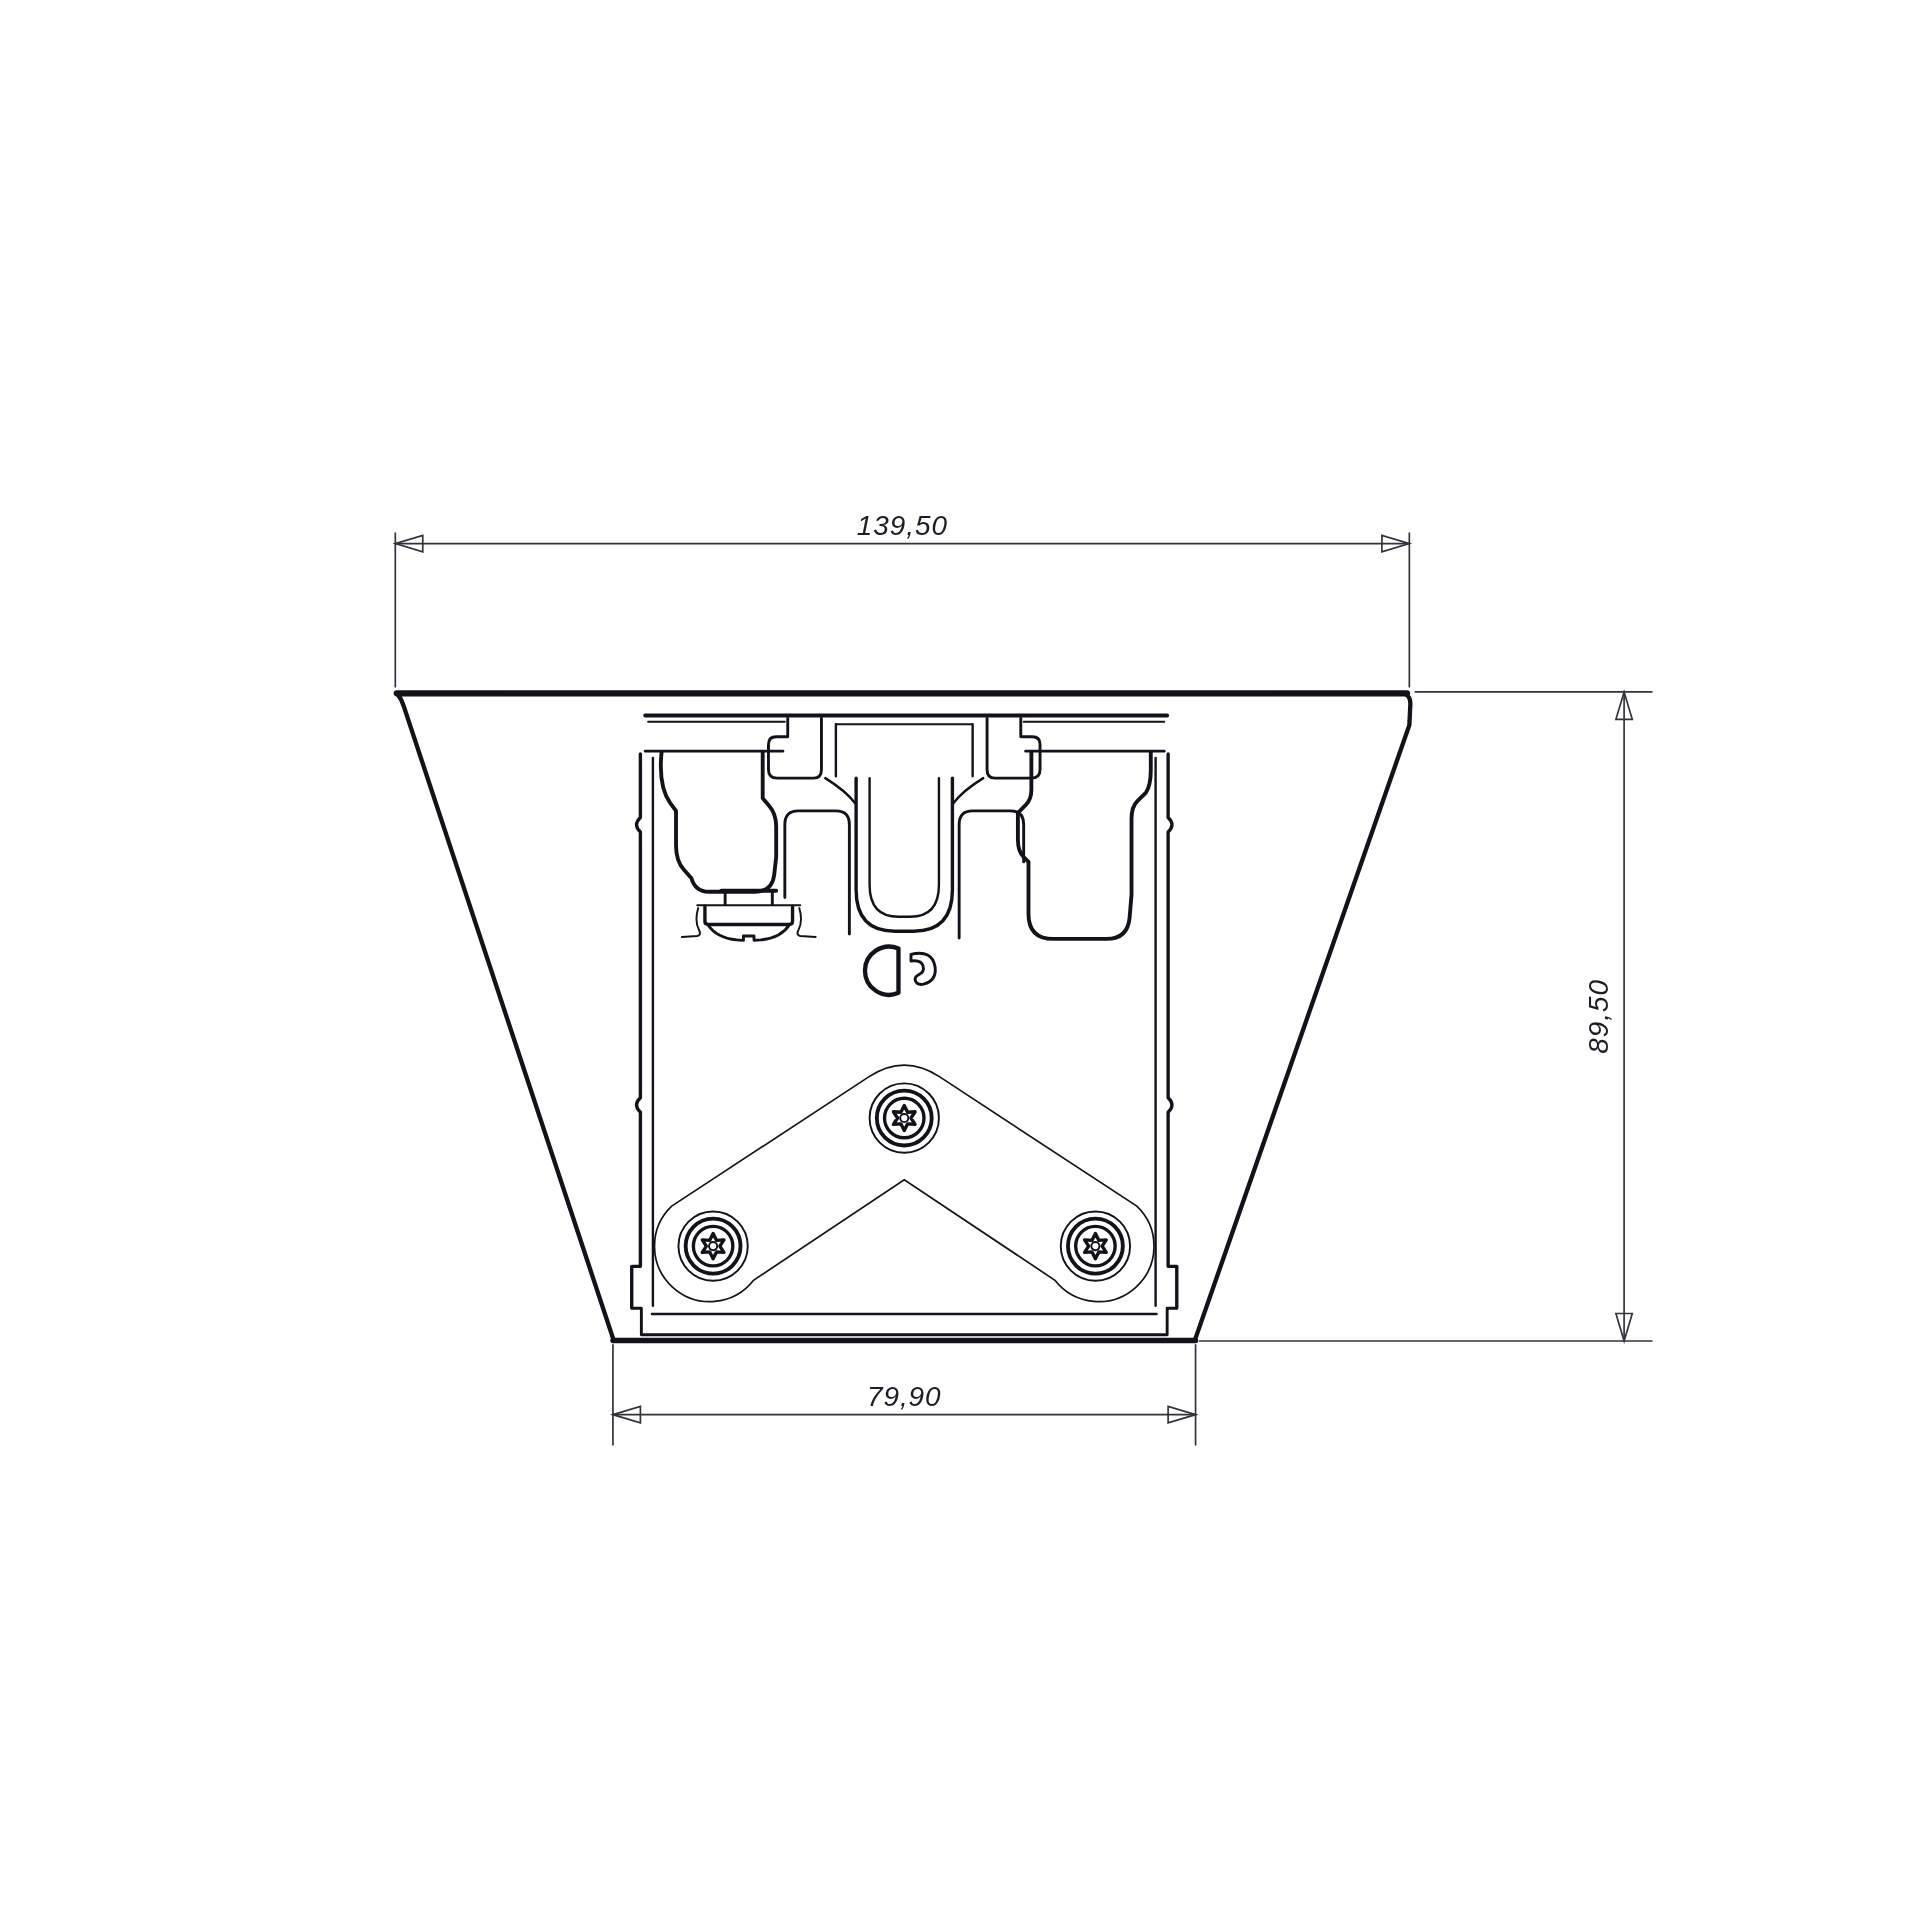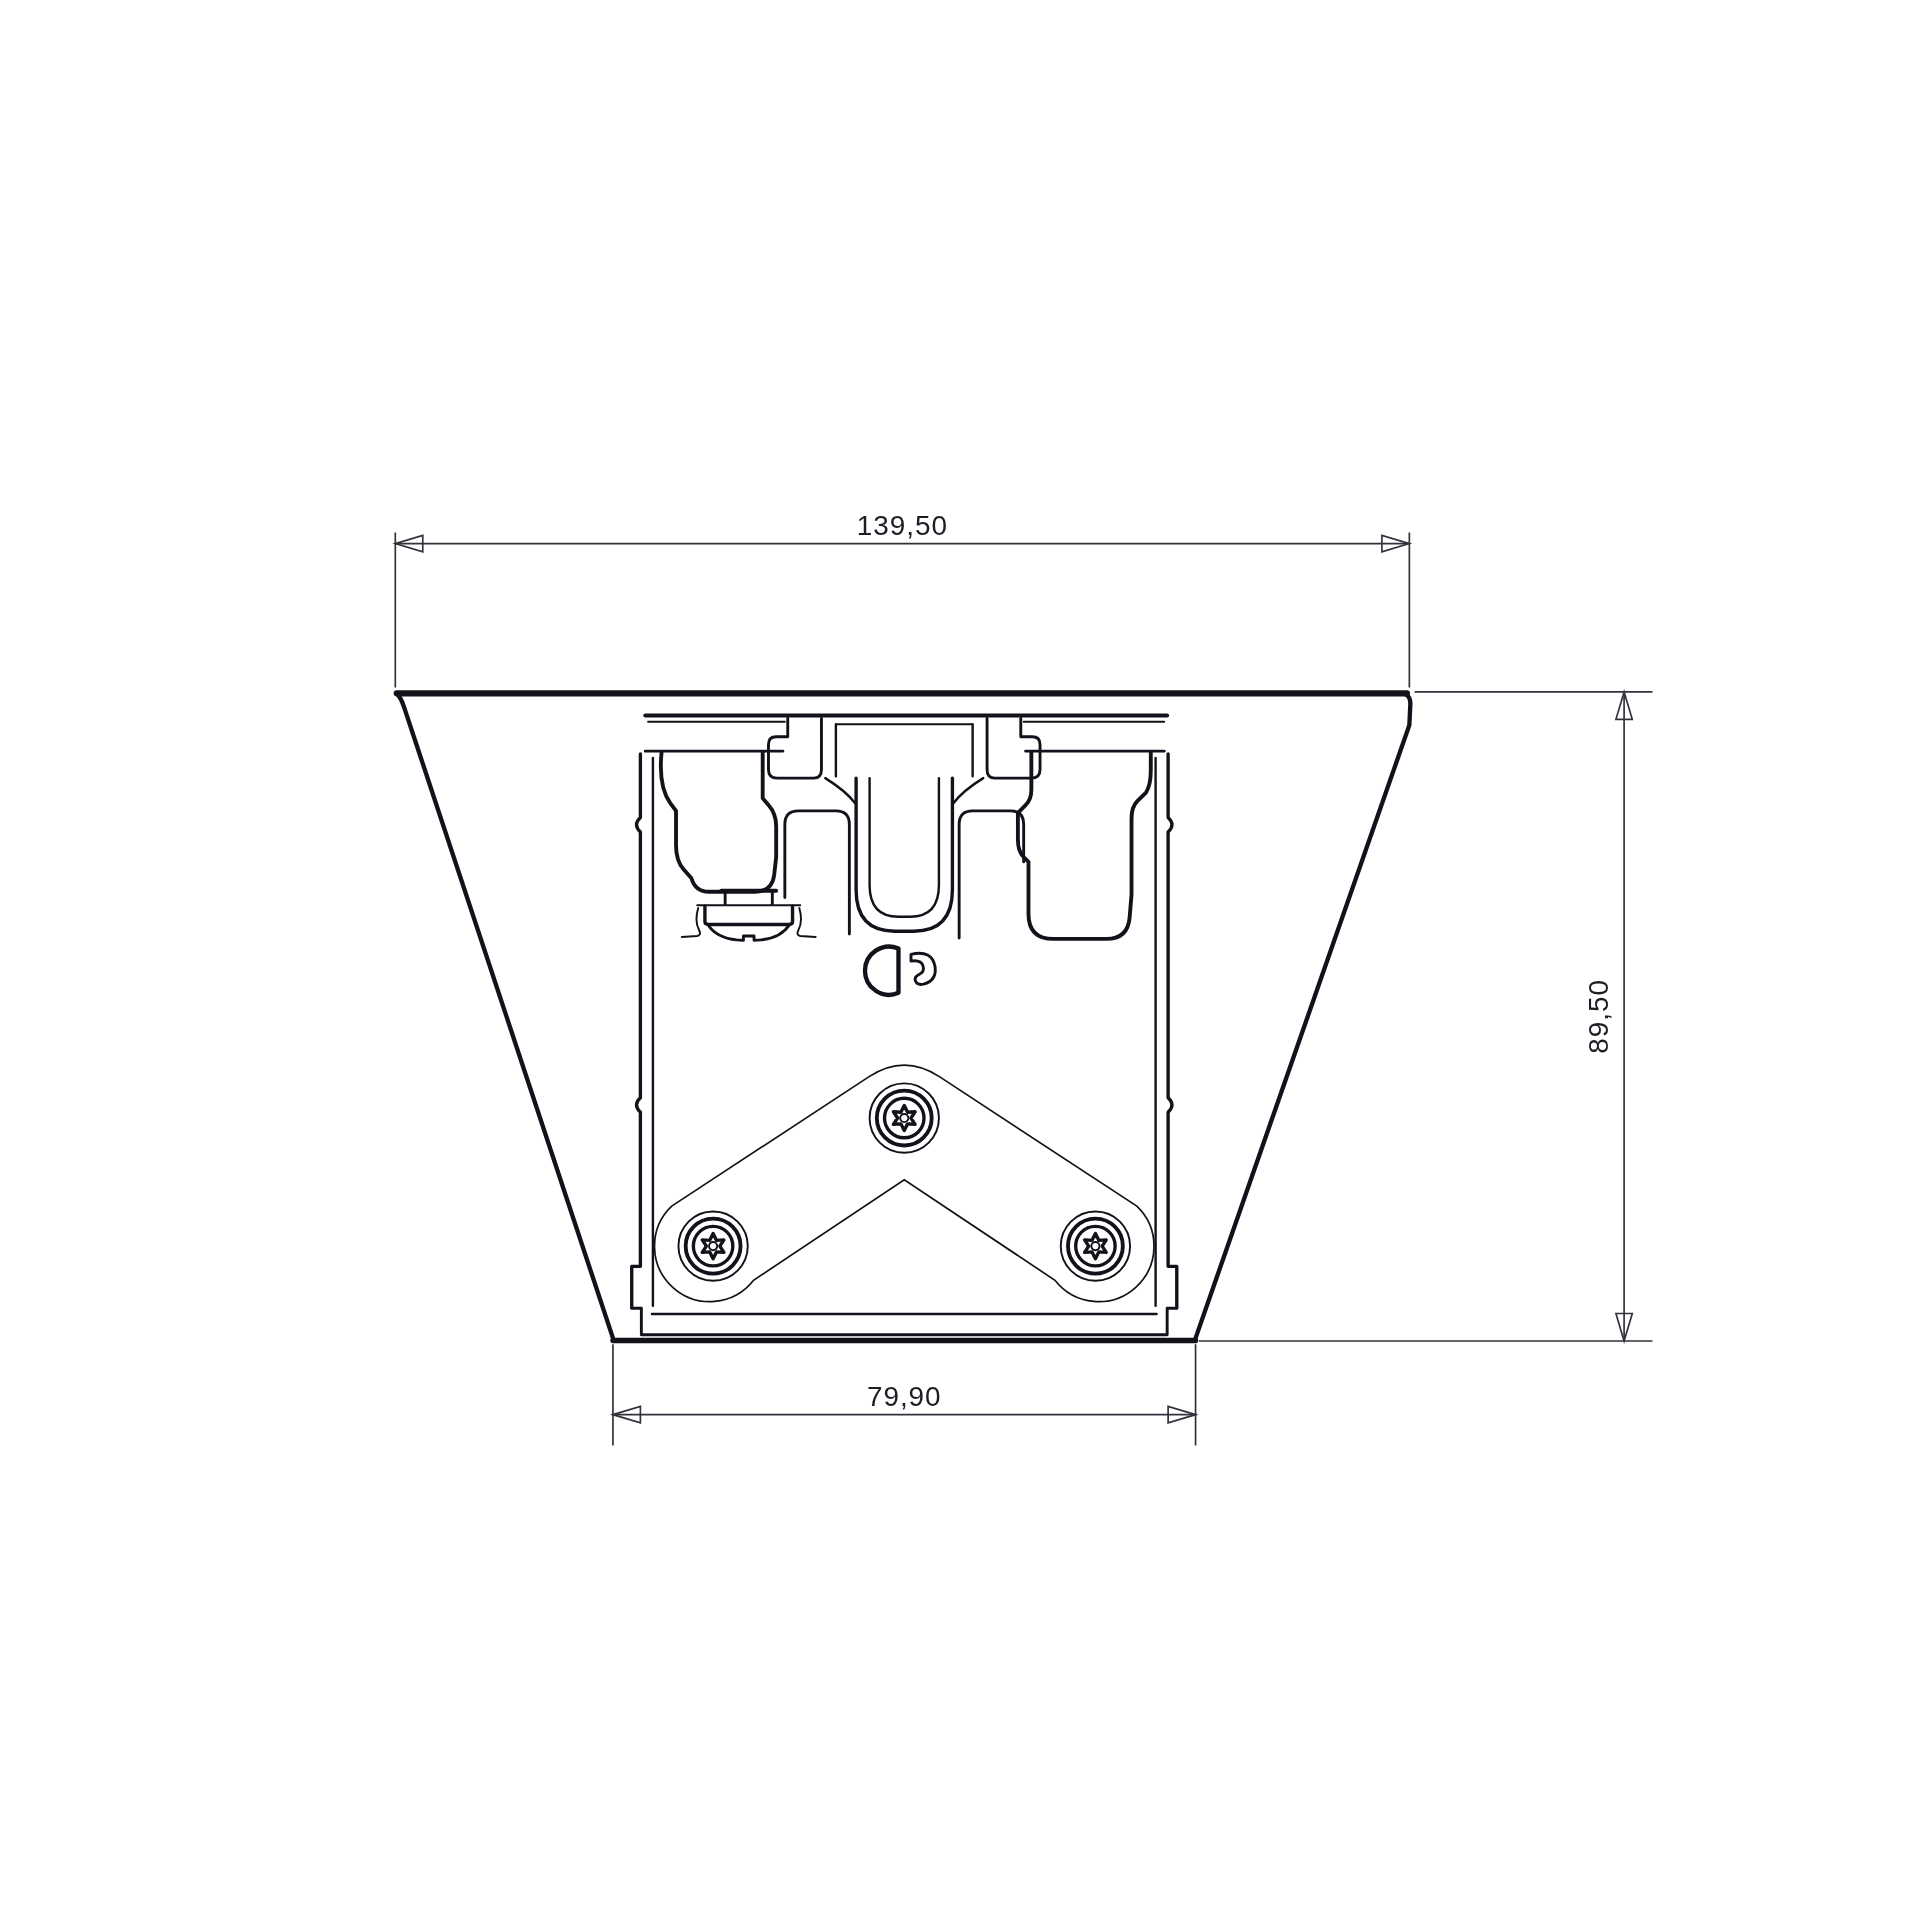--- a/index.html
+++ b/index.html
@@ -6,20 +6,21 @@
     --line:#12121a;
     --dim:#32323c;
     --text:#1d1d26;
     --bg:#ffffff;
   }
   html,body{margin:0;padding:0;background:var(--bg);}
   .sheet{
     width:100vw;height:100vw;max-width:1926px;max-height:1926px;
     background:var(--bg);
     font-family:"Liberation Sans", sans-serif;
+    font-style:italic;
   }
   svg{display:block;width:100%;height:100%;}
   .part{stroke:var(--line);fill:none;stroke-linecap:round;stroke-linejoin:round;}
   .w13{stroke-width:13px;} .w11{stroke-width:11px;} .w9{stroke-width:9px;}
   .w8{stroke-width:8px;}  .w7{stroke-width:7px;}  .w6{stroke-width:6px;}
   .w5{stroke-width:5px;}  .w4{stroke-width:4px;}
   .dim{stroke:var(--dim);fill:none;stroke-width:3.5px;stroke-linecap:butt;}
   .dim-label{
     fill:var(--text);font-size:58px;letter-spacing:2px;
     font-family:"Liberation Sans", sans-serif;

